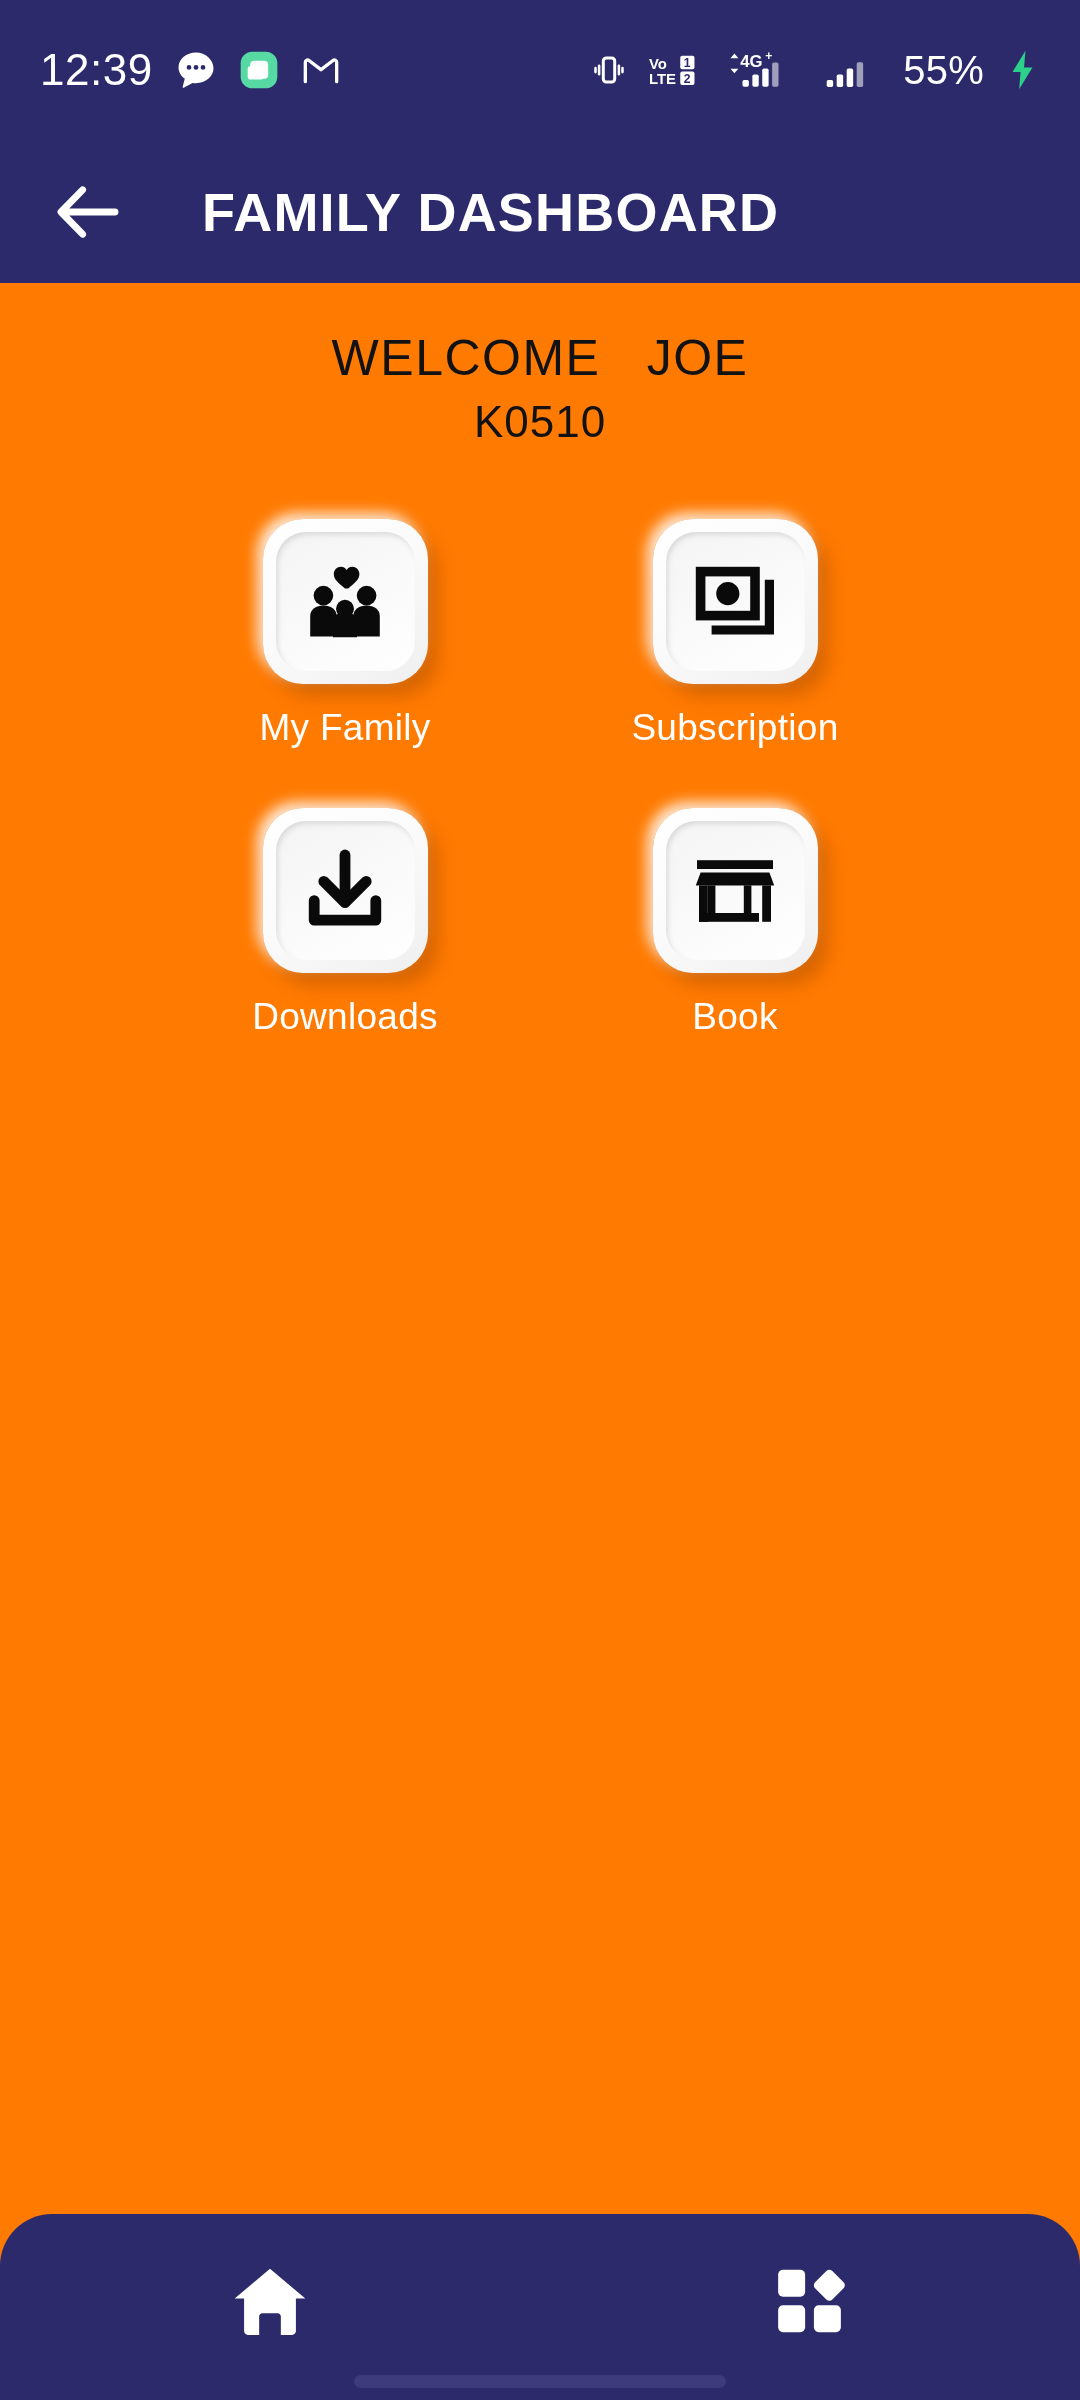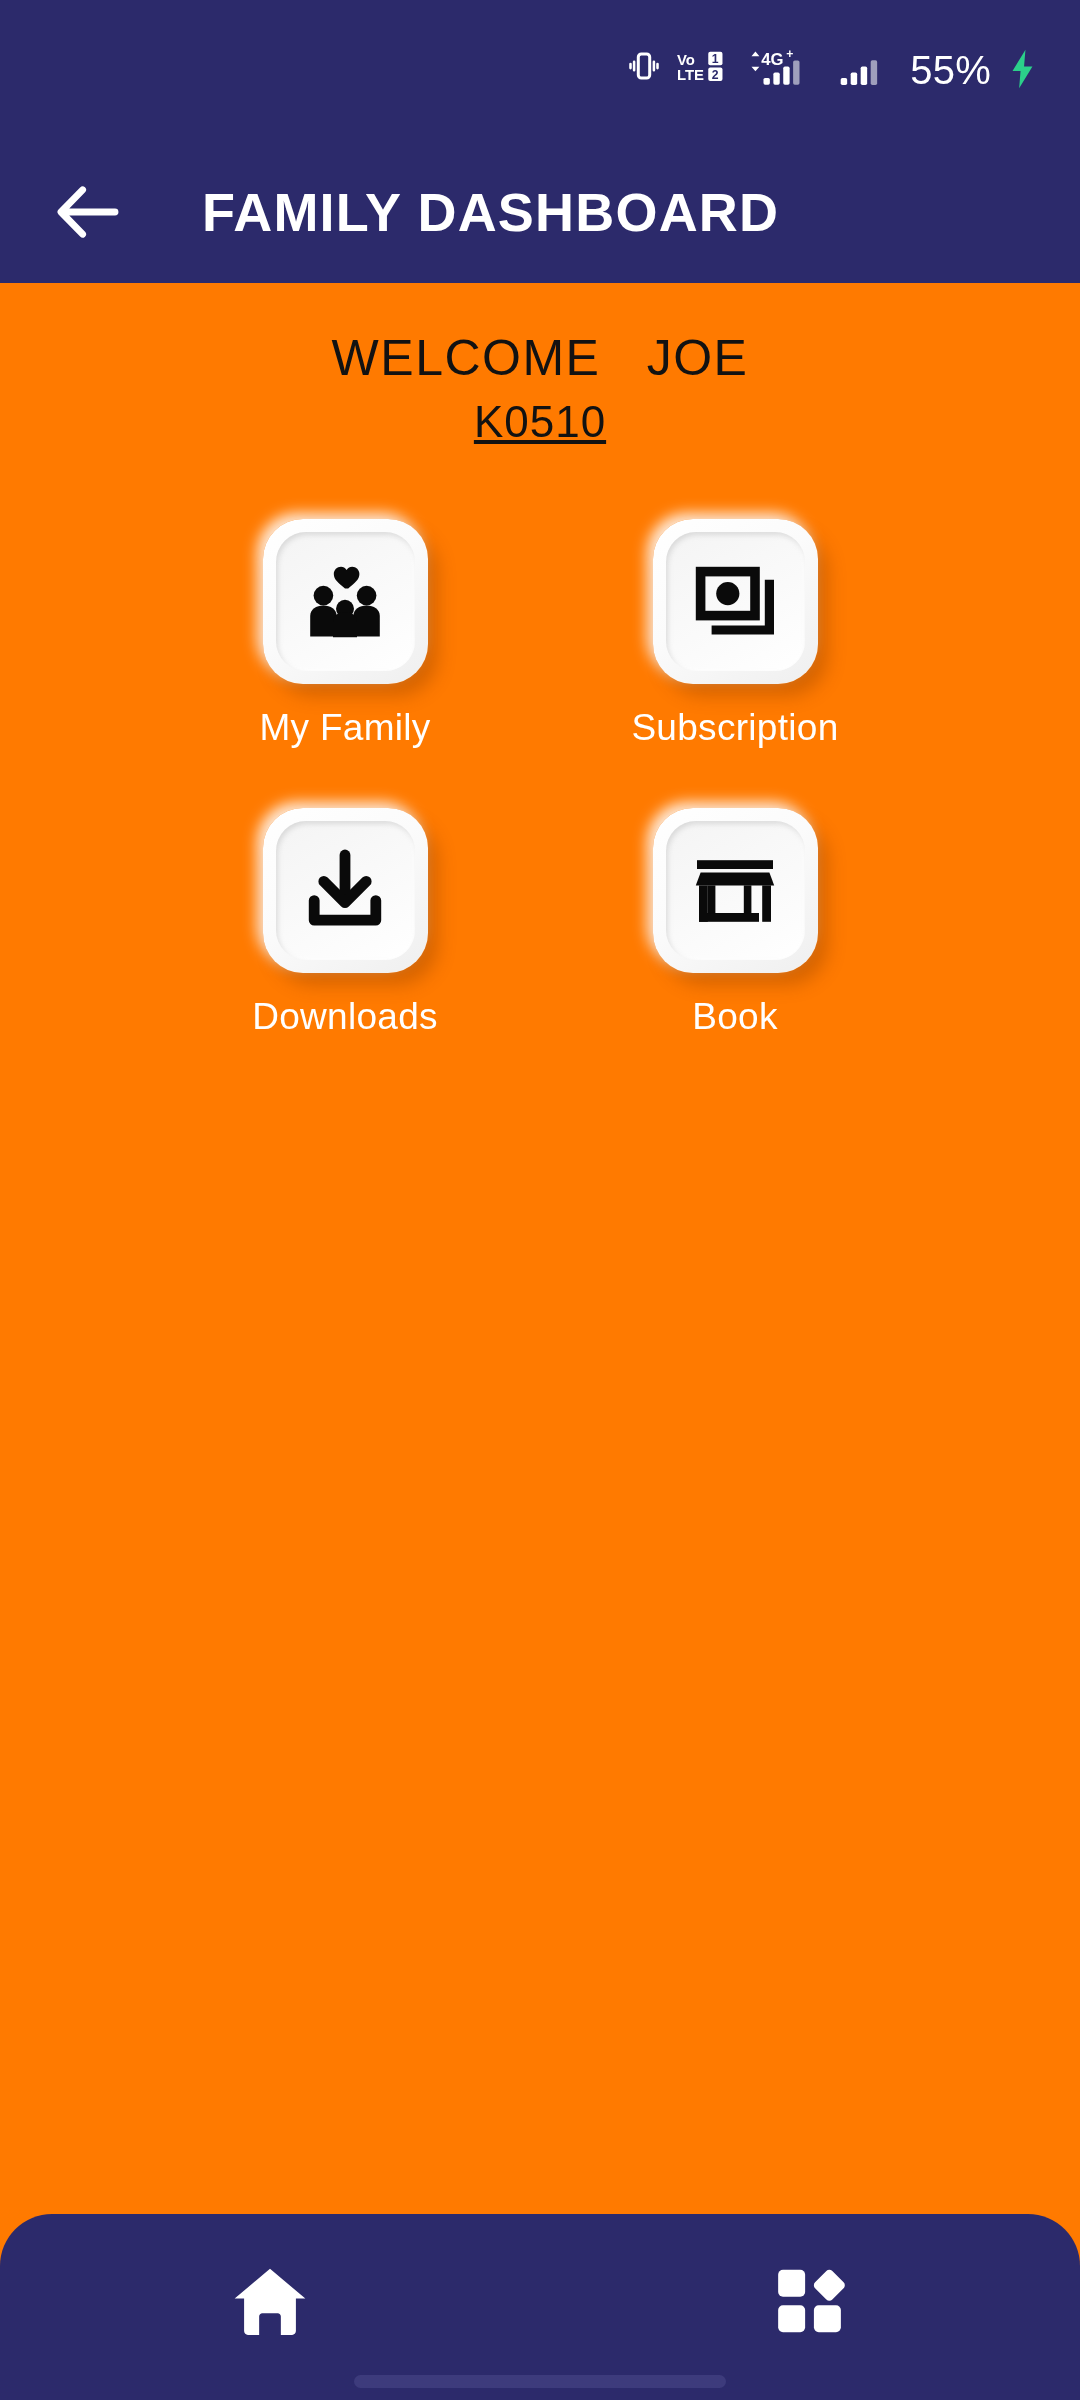--- a/index.html
+++ b/index.html
@@ -23,21 +23,21 @@
     display:flex; align-items:center;
     padding:0 40px;
   }
   .sb-left { display:flex; align-items:center; gap:22px; }
   .sb-time {
     color:#FFFFFF; font-size:44px; font-weight:400;
     letter-spacing:0.5px; line-height:1;
   }
   .sb-right {
     margin-left:auto;
-    display:flex; align-items:flex-start; gap:15px;
+    display:flex; align-items:center; gap:22px;
   }
   .sb-battery {
     color:#FFFFFF; font-size:40px; font-weight:400;
     letter-spacing:0.2px; margin-left:6px;
   }
   .icon-svg { display:block; }
 
   
   .appbar {
     position:absolute; top:140px; left:0;
@@ -78,21 +78,20 @@
     white-space:pre;
     line-height:1.18;
   }
   .welcome-id {
     color:#121212;
     font-size:44px;
     font-weight:400;
     letter-spacing:1px;
     line-height:1.25;
     margin-top:6px;
-    text-decoration:underline;
   }
 
   
   .grid {
     margin-top:70px;
     display:grid;
     grid-template-columns:1fr 1fr;
     row-gap:58px;
     padding:0 150px;
   }
@@ -160,20 +159,46 @@
     border-radius:8px;
     background:#3D3B7C;
   }
 </style>
 </head>
 <body>
 
 <div id="phone">
 
   <div class="statusbar">
+    <div class="sb-left">
+      <span class="sb-time">12:39</span>
+
+      <span>
+        <svg class="icon-svg" width="42" height="42" viewBox="0 0 24 24">
+          <path d="M12 2C6.5 2 2 5.8 2 10.5c0 2.6 1.4 4.9 3.6 6.4L4.4 21.6c-.1.4.3.7.6.5l5-2.7c.6.1 1.3.1 2 .1 5.5 0 10-3.8 10-8.5S17.5 2 12 2z" fill="#FFFFFF"></path>
+          <circle cx="8" cy="10.5" r="1.35" fill="#2C2A6B"></circle>
+          <circle cx="12" cy="10.5" r="1.35" fill="#2C2A6B"></circle>
+          <circle cx="16" cy="10.5" r="1.35" fill="#2C2A6B"></circle>
+        </svg>
+      </span>
+
+      <span>
+        <svg class="icon-svg" width="40" height="40" viewBox="0 0 24 24">
+          <rect x="1" y="1" width="22" height="22" rx="7" fill="#57D9A3"></rect>
+          <path d="M9 6.5h6.2a2.3 2.3 0 0 1 2.3 2.3V15a2.3 2.3 0 0 1-2.3 2.3H9A2.3 2.3 0 0 1 6.7 15V8.8A2.3 2.3 0 0 1 9 6.5z" fill="#FFFFFF" opacity="0.95"></path>
+          <path d="M7.2 9.6h5.6a2 2 0 0 1 2 2v4.1a2 2 0 0 1-2 2H7.2a2 2 0 0 1-2-2v-4.1a2 2 0 0 1 2-2z" fill="#FFFFFF"></path>
+        </svg>
+      </span>
+
+      <span>
+        <svg class="icon-svg" width="40" height="40" viewBox="0 0 24 24">
+          <path d="M2.6 19V7.4c0-1.1 1.3-1.8 2.2-1.1L12 11.8l7.2-5.5c.9-.7 2.2 0 2.2 1.1V19" fill="none" stroke="#FFFFFF" stroke-width="2" stroke-linejoin="round" stroke-linecap="round"></path>
+        </svg>
+      </span>
+    </div>
 
     <div class="sb-right">
       <span>
         <svg class="icon-svg" width="36" height="36" viewBox="0 0 24 24">
           <rect x="8.2" y="4" width="7.6" height="16" rx="2" fill="none" stroke="#FFFFFF" stroke-width="2"></rect>
           <path d="M5.4 9.2v5.6M3 10.6v2.8M18.6 9.2v5.6M21 10.6v2.8" stroke="#FFFFFF" stroke-width="1.7" stroke-linecap="round"></path>
         </svg>
       </span>
 
       <span>

